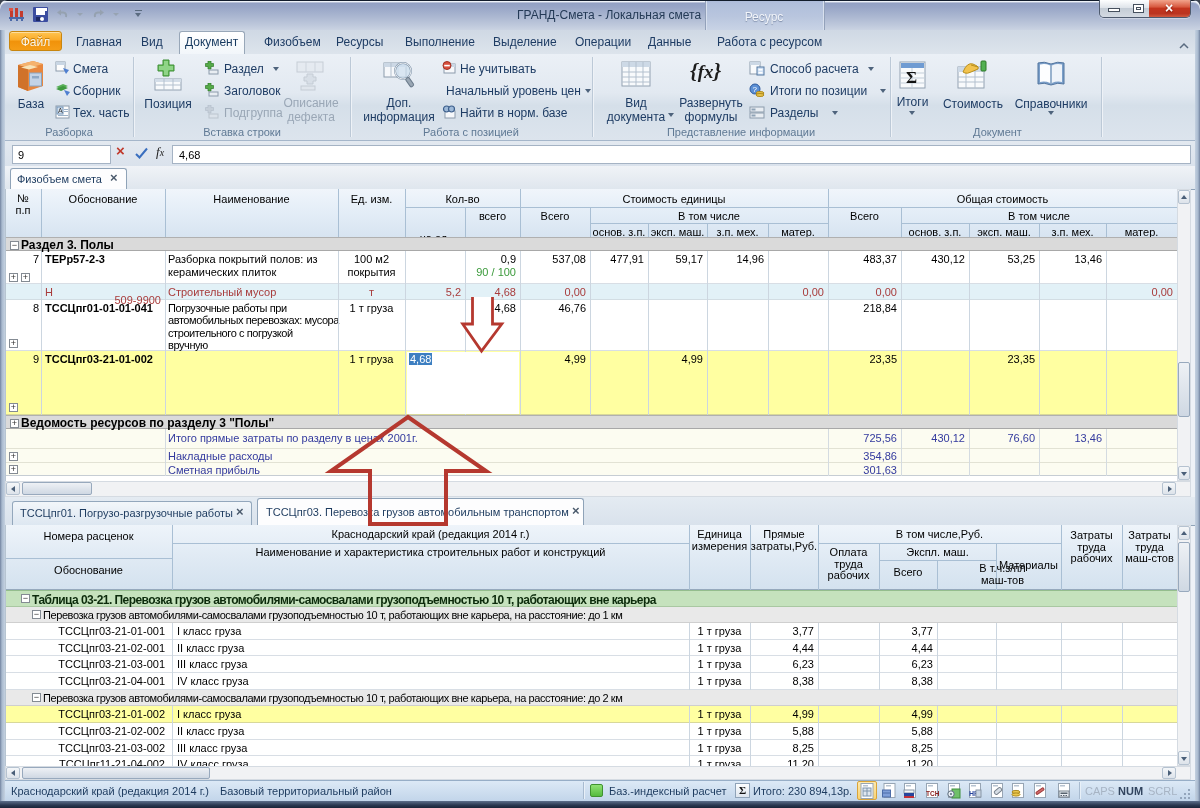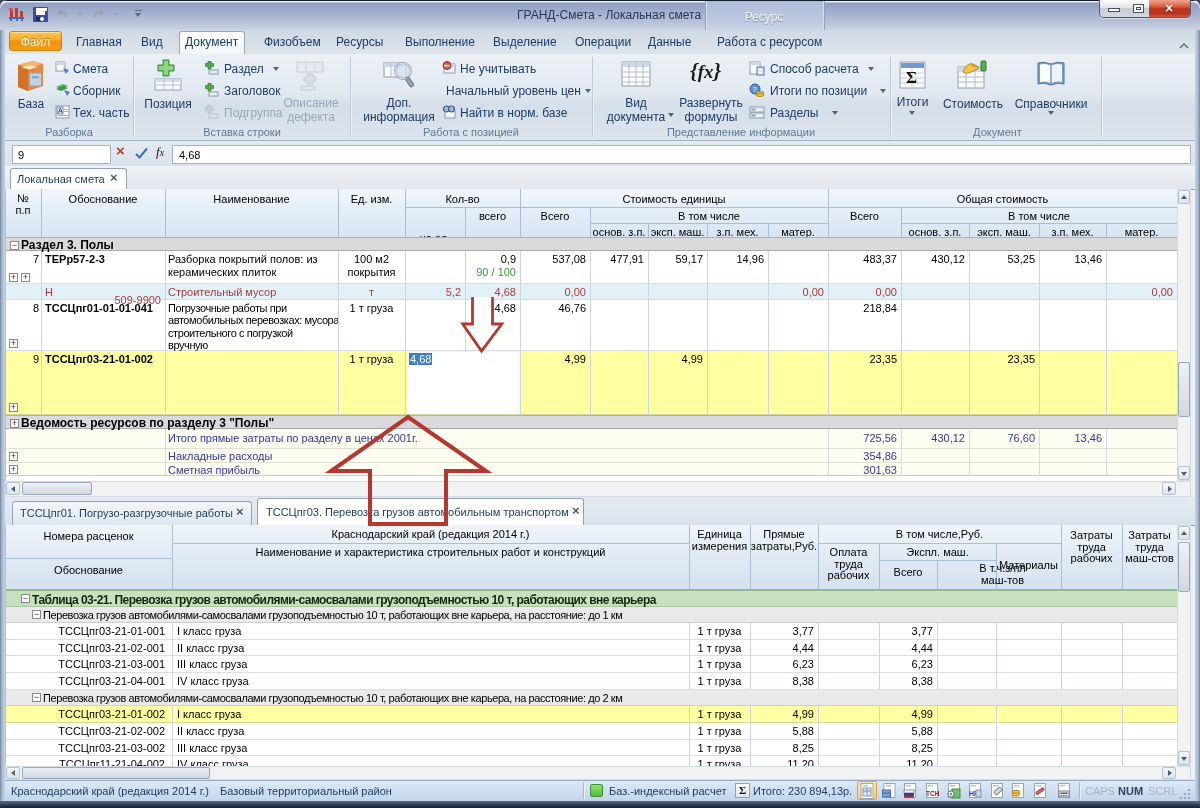--- a/index.html
+++ b/index.html
@@ -308,21 +308,21 @@
         <path d="M2 7 L5.5 10.5 L13 1.5" fill="none" stroke="#3a6fbf" stroke-width="2"></path>
       </svg>
  <div class="abs" style="left:156px;top:144px;width:16px;height:17px;font:italic 13px 'Liberation Serif',serif;color:#222;">f<span style="font-size:10px">x</span></div>
  <div class="abs" style="left:172px;top:145px;width:1019px;height:19px;background:#fff;border:1px solid #a5b3c4;box-sizing:border-box;"></div>
  <div class="t" style="left:179px;top:149px;">4,68</div>
 </div>
 
 <div class="abs" style="left:5px;top:166px;width:1190px;height:23px;background:linear-gradient(180deg,#f0f3f7,#dfe6ee);border-bottom:1px solid #8fa3b8;"></div>
 <div id="doctabs">
  <div class="abs" style="left:10px;top:168px;width:117px;height:21px;background:#fdfdfe;border:1px solid #8fa3b8;border-bottom:none;border-radius:3px 3px 0 0;box-sizing:border-box;"></div>
- <div class="t" style="left:17px;top:173px;color:#1c3a5e;">Локальная смета</div>
+ <div class="t" style="left:17px;top:173px;color:#1c3a5e;">Физобъем смета</div>
  <div class="abs" style="left:110px;top:170px;font:bold 13px 'Liberation Sans',sans-serif;color:#4a5a6c;">×</div>
 </div>
 
 <div class="abs" id="table1" style="left:5px;top:189px;width:1186px;height:308px;background:#fff;overflow:hidden;">
 
  <div class="abs" style="left:0;top:0;width:1px;height:292px;background:#b6c4d1;z-index:4;"></div>
  <div class="abs" style="left:0;top:0;width:1172px;height:49px;background:linear-gradient(180deg,#f0f5fb 0%,#e3edf7 50%,#d7e4f1 100%);border-bottom:1px solid #96a9bd;box-sizing:border-box;"></div>
  <div class="hv" style="left:36px;"></div>
       <div class="hv" style="left:160px;"></div>
       <div class="hv" style="left:333px;"></div>

